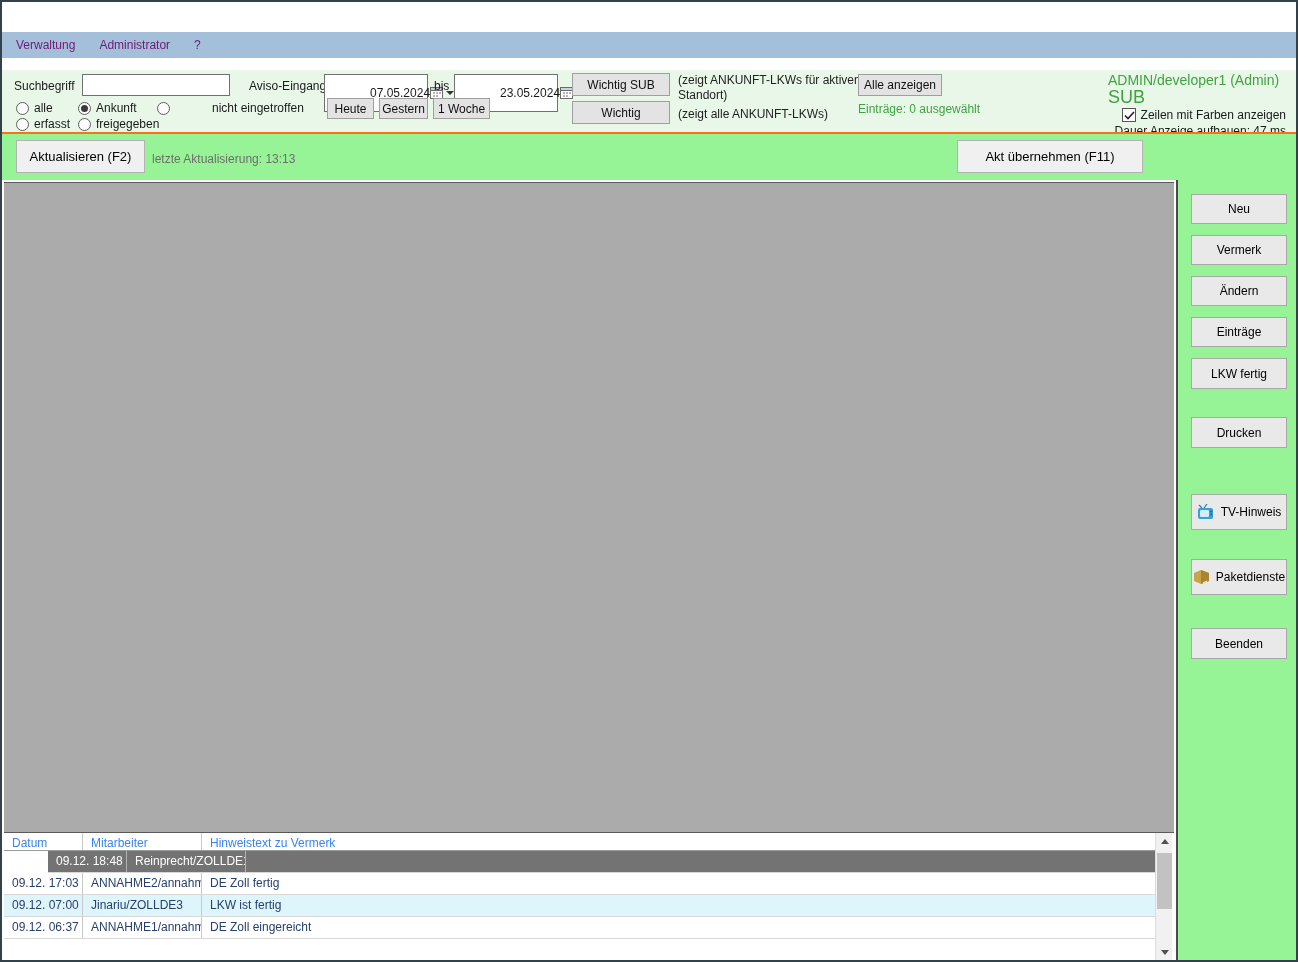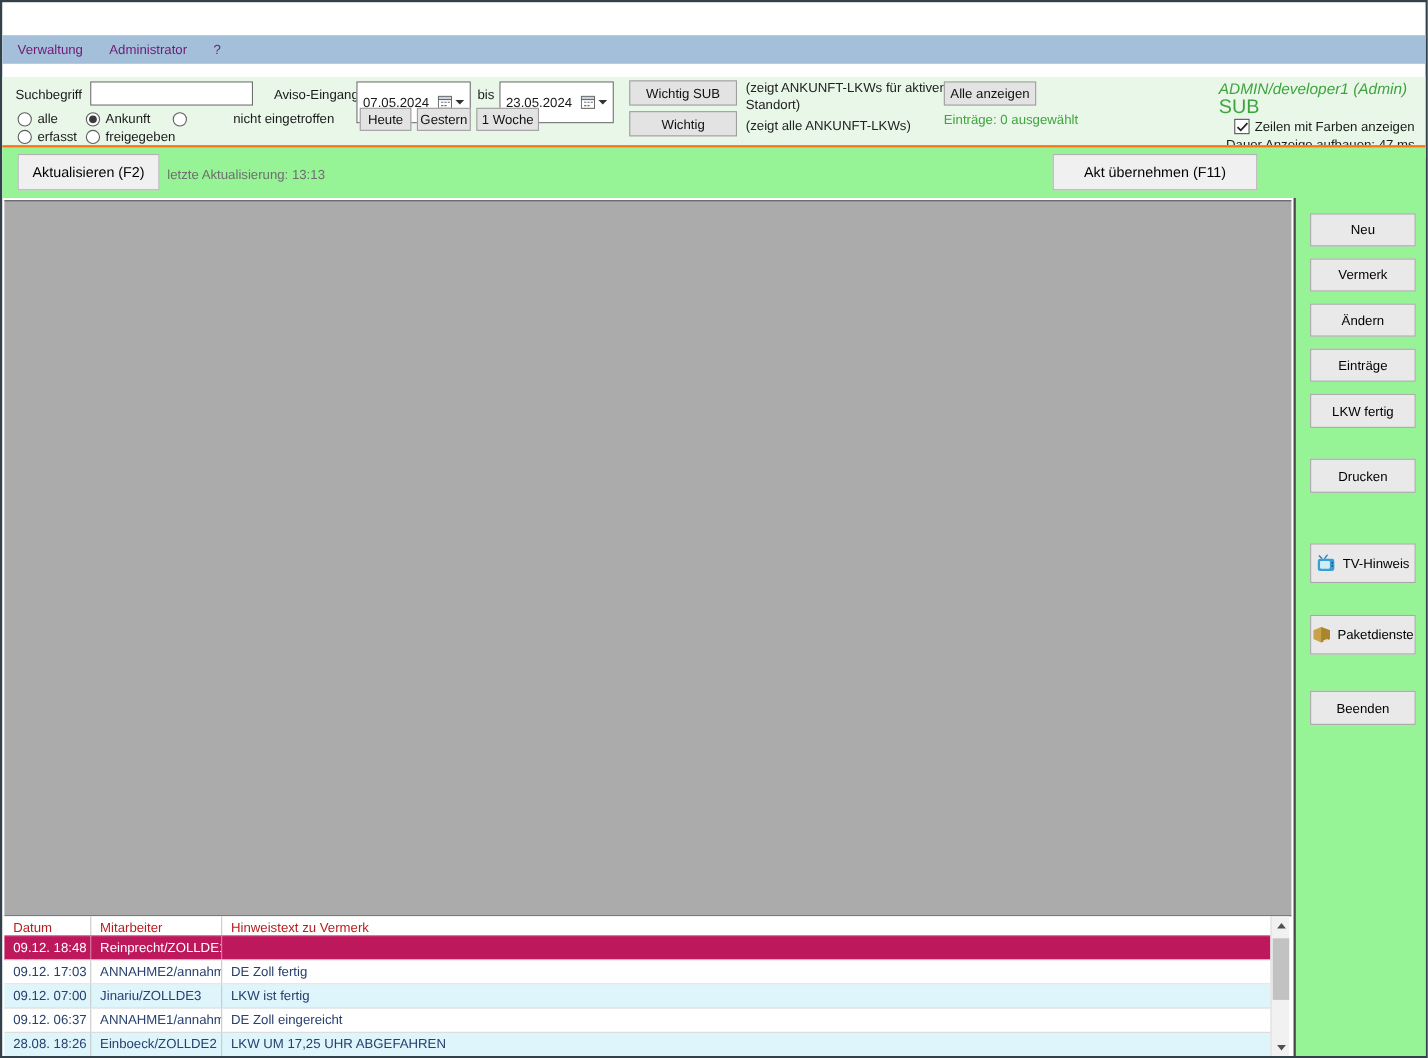--- a/index.html
+++ b/index.html
@@ -22,51 +22,51 @@
   .menubar { position:absolute; left:0; top:30px; width:100%; height:26px; background:#a4bfd9; display:flex; align-items:center; }
   .menu-item { padding:0 12px; height:100%; display:flex; align-items:center; color:#701a75; cursor:default; }
   .menu-item:first-child { padding-left:14px; }
   
   .toolbar { position:absolute; left:0; top:68px; width:100%; height:74px; background:#e8f7e8; }
   .lbl { position:absolute; color:#1a1a1a; white-space:nowrap; }
   .tb-input { position:absolute; left:80px; top:4px; width:148px; height:22px; border:1px solid #707070; background:#fff; padding:0 4px; font-size:12px; font-family:inherit; }
   .radio-item { position:absolute; display:flex; align-items:center; gap:5px; cursor:default; }
   .radio-dot { width:13px; height:13px; border:1px solid #5f5f5f; border-radius:50%; background:#fff; position:relative; flex:0 0 auto; }
   .radio-item.on .radio-dot::after { content:""; position:absolute; left:2px; top:2px; width:7px; height:7px; border-radius:50%; background:#3a3a3a; }
-  .datebox { position:absolute; top:4px; height:38px; width:104px; background:#fff; border:1px solid #707070; display:flex; align-items:center; }
+  .datebox { position:absolute; top:4px; height:38px; width:104px; background:#fff; border:1px solid #707070; display:flex; align-items:center;padding-left:40px; }
   .datebox .dval { flex:1; padding-left:5px; }
   .cal-btn { width:34px; height:100%; display:flex; align-items:center; justify-content:center; gap:3px; }
   .arrow-down { width:0; height:0; border-left:4px solid transparent; border-right:4px solid transparent; border-top:4px solid #333; }
   .btn { background:#e3e3e3; border:1px solid #9f9f9f; font-family:inherit; font-size:12px; color:#111; text-align:center; cursor:default; }
   .tb-btn { position:absolute; height:21px; top:28px; }
   .big-btn { position:absolute; height:23px; width:98px; left:570px; }
   .hint { position:absolute; left:676px; width:215px; line-height:15px; color:#222; }
   .green-text { color:#3fa43f; }
   .user-block { position:absolute; left:1106px; top:2px; width:178px; }
-  .user-line1 { font-size:14px; line-height:17px;font-style:italic; }
+  .user-line1 { font-size:14px; line-height:17px; }
   .user-line2 { font-size:18px; line-height:17px; }
   .cbx-row { display:flex; align-items:center; gap:5px; justify-content:flex-end; margin-top:2px; }
   .cbx { width:14px; height:14px; border:1px solid #555; background:#fff; position:relative; flex:0 0 auto; }
   .cbx svg { position:absolute; left:1px; top:2px; display:none; }
   .cbx-row.on .cbx svg { display:block; }
   .duration { text-align:right; margin-top:2px; color:#1a1a1a; }
   
   .cmdbar { position:absolute; left:0; top:130px; width:100%; height:48px; background:#96f496; border-top:2px solid #f97316; }
   .cmd-btn { position:absolute; top:6px; height:33px; background:#f0f0f0; border:1px solid #b3b3b3; font-size:13px; }
   .last-refresh { position:absolute; left:150px; top:18px; color:#6e6e6e; }
   
   .content { position:absolute; left:0; top:178px; width:100%; height:780px; }
   .listpane { position:absolute; left:2px; top:2px; width:1170px; height:650px; background:#ababab; border-top:1px solid #5a5a5a; }
   
   .table-wrap { position:absolute; left:2px; top:652px; width:1170px; height:128px; background:#fff; border-top:1px solid #5a5a5a; }
   .grid { position:absolute; left:0; top:0; width:1151px; height:128px; }
-  .grid-header { display:flex; height:18px; background:#fff; border-bottom:1px solid #9a9a9a; color:#b91c1c; }
+  .grid-header { display:flex; height:18px; background:#fff; border-bottom:1px solid #9a9a9a; color:#3b82f6; }
   .grid-row { display:flex; height:22px; background:#fff; color:#27406e; border-bottom:1px solid #d8d8d8; cursor:default; }
   .grid-row:nth-child(even) { background:#def5fb; }
-  .grid-row.on { background:#be185d; color:#ffffff; }
+  .grid-row.on { background:#737373; color:#ffffff;margin-left:44px; }
   .gc { padding:3px 0 0 8px; overflow:hidden; white-space:nowrap; }
   .gc1 { width:79px; border-right:1px solid #c9c9c9; }
   .gc2 { width:119px; border-right:1px solid #c9c9c9; }
   .gc3 { flex:1; }
   .grid-row.on .gc1, .grid-row.on .gc2 { border-right-color:rgba(255,255,255,.45); }
   
   .vscroll { position:absolute; right:2px; top:0; width:17px; height:128px; background:#f1f1f1; border-left:1px solid #dcdcdc; }
   .sb-btn { position:absolute; left:0; width:17px; height:17px; display:flex; align-items:center; justify-content:center; }
   .sb-up { top:0; } .sb-dn { bottom:0; }
   .tri-up { width:0; height:0; border-left:4px solid transparent; border-right:4px solid transparent; border-bottom:5px solid #505050; }
@@ -195,25 +195,20 @@
         </div>
         <div class="grid-row">
           <div class="gc gc1">09.12. 07:00</div>
           <div class="gc gc2">Jinariu/ZOLLDE3</div>
           <div class="gc gc3">LKW ist fertig</div>
         </div>
         <div class="grid-row">
           <div class="gc gc1">09.12. 06:37</div>
           <div class="gc gc2">ANNAHME1/annahme1</div>
           <div class="gc gc3">DE Zoll eingereicht</div>
-        </div>
-        <div class="grid-row">
-          <div class="gc gc1">28.08. 18:26</div>
-          <div class="gc gc2">Einboeck/ZOLLDE2</div>
-          <div class="gc gc3">LKW UM 17,25 UHR ABGEFAHREN</div>
         </div>
       </div>
       <div class="vscroll">
         <div class="sb-btn sb-up">
             <div class="tri-up"></div>
           </div>
         <div class="sb-thumb"></div>
         <div class="sb-btn sb-dn">
             <div class="tri-dn"></div>
           </div>

